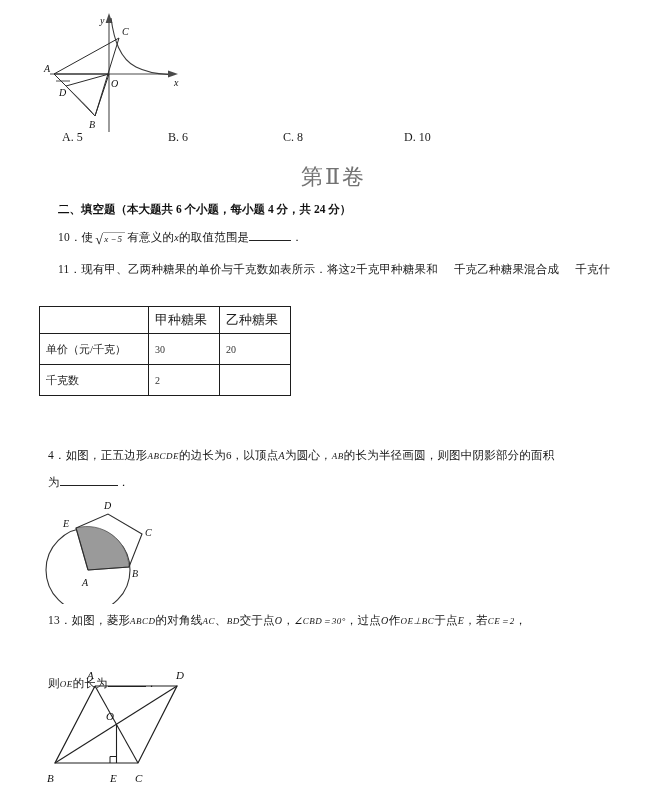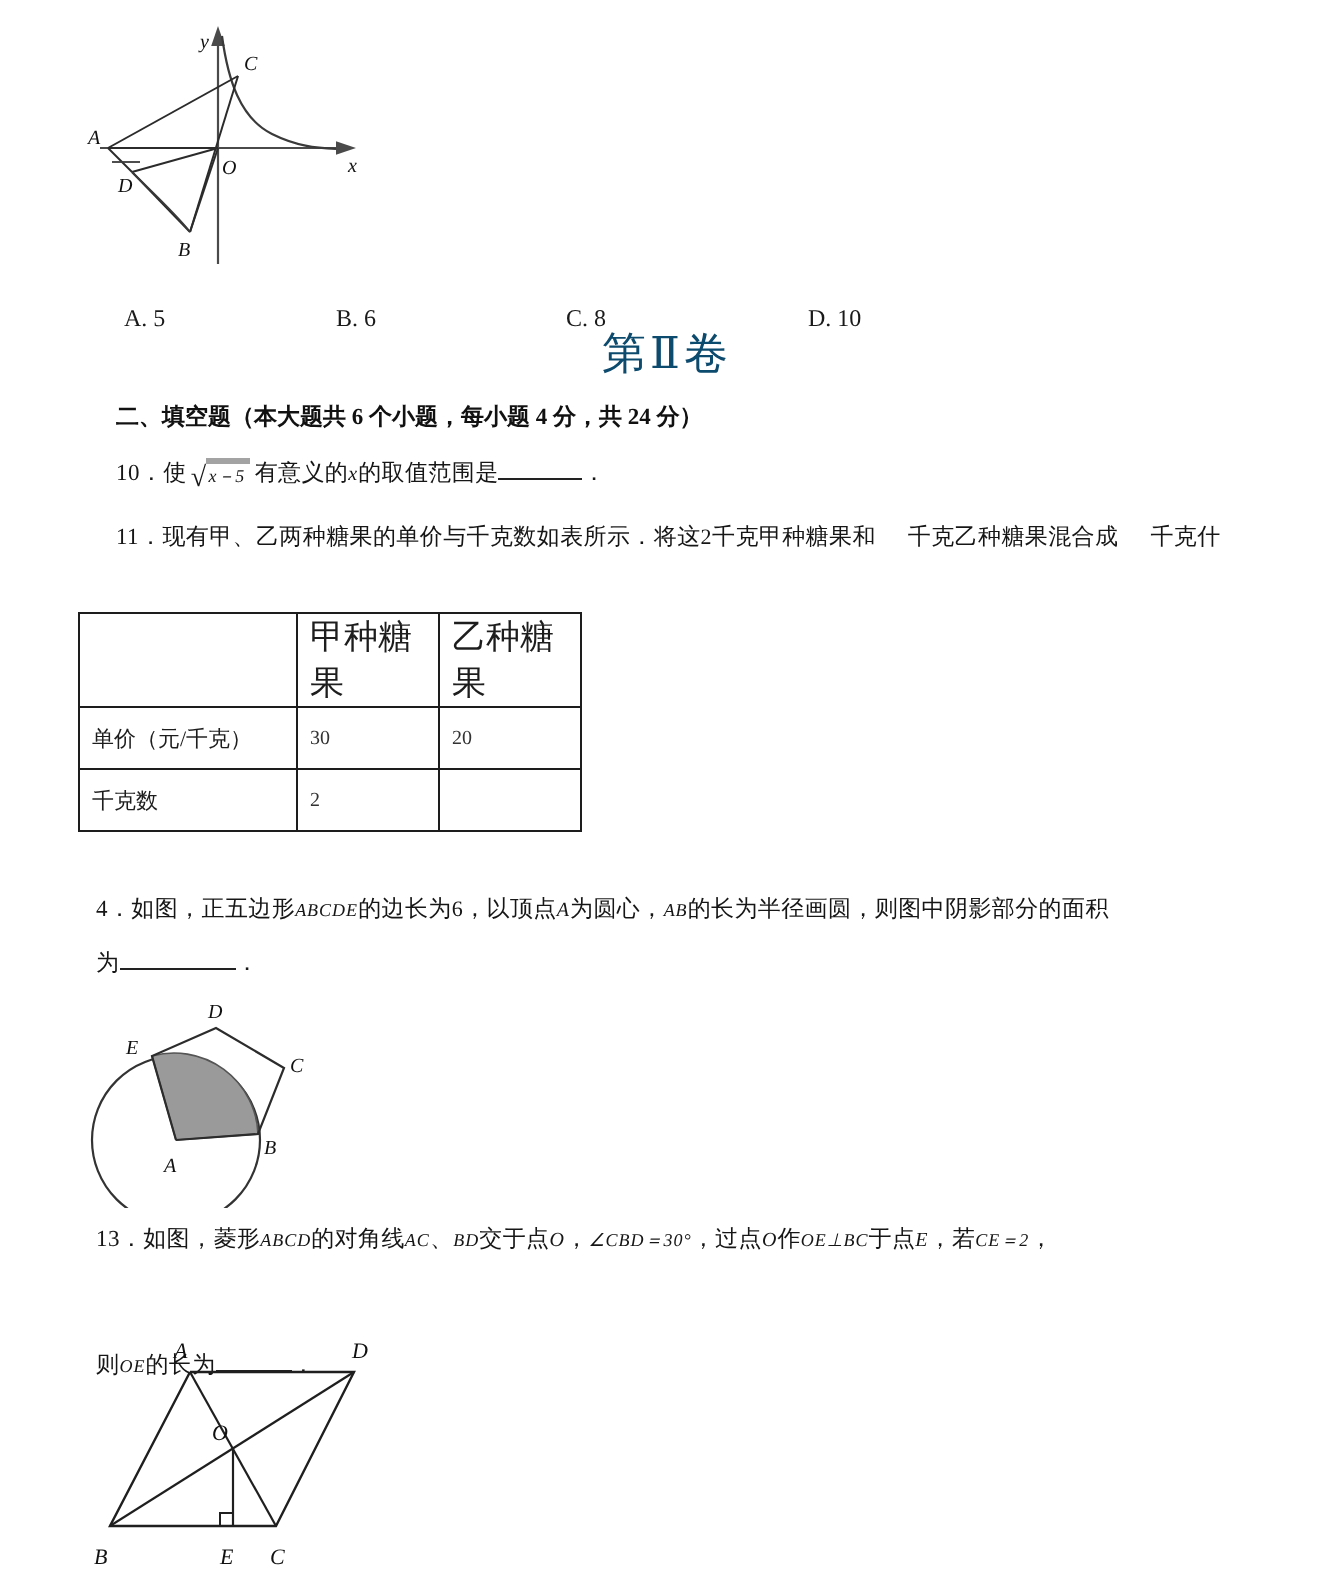--- a/index.html
+++ b/index.html
@@ -33,21 +33,21 @@
     line-height: 20px;
     white-space: nowrap;
     color: #111;
     font-weight: 600;
   }
   .vol-head {
     font-size: 22px;
     line-height: 30px;
     text-align: center;
     width: 100%;
-    color: #0c4a6e;
+    color: #737373;
     letter-spacing: 2px;
   }
   .opt-row {
     font-size: 12px;
     line-height: 18px;
     color: #1a1a1a;
   }
   .opt {
     position: absolute;
     white-space: nowrap;
@@ -71,21 +71,21 @@
   }
   .radical .rad-sign {
     display: inline-block;
     font-size: 14px;
     line-height: 12px;
     position: relative;
     top: 1px;
   }
   .radical .rad-body {
     display: inline-block;
-    border-top: 3px solid #a3a3a3;
+    border-top: 1px solid #a3a3a3;
     padding: 0 3px 0 1px;
     font-style: italic;
     font-size: 9px;
     line-height: 12px;
     position: relative;
     top: -1px;
   }
 
   
   .cand-table {
@@ -93,21 +93,21 @@
     border-collapse: collapse;
     font-size: 11px;
   }
   .cand-table td {
     border: 1px solid #1d1d1d;
     padding: 0 6px;
     vertical-align: middle;
     font-family: "Liberation Serif", "DejaVu Serif", serif;
     color: #1d1d1d;
   }
-  .cand-table td.hdr { font-size: 17px; text-align: left; }
+  .cand-table td.hdr { font-size: 13px; text-align: left; }
   .cand-table td.lbl { font-size: 11px; text-align: left; }
   .cand-table td.val { font-size: 10px; text-align: left; color: #333; }
 
   svg { display: block; }
   .fig { position: absolute; }
 </style>
 </head>
 <body>
 
 <div class="page">
@@ -138,21 +138,21 @@
       <text x="4" y="68" font-family="Liberation Serif, serif" font-style="italic" font-size="10" fill="#111">A</text>
       <text x="82" y="31" font-family="Liberation Serif, serif" font-style="italic" font-size="10" fill="#111">C</text>
       <text x="71" y="83" font-family="Liberation Serif, serif" font-style="italic" font-size="10" fill="#111">O</text>
       <text x="19" y="92" font-family="Liberation Serif, serif" font-style="italic" font-size="10" fill="#111">D</text>
       <text x="49" y="124" font-family="Liberation Serif, serif" font-style="italic" font-size="10" fill="#111">B</text>
       <text x="60" y="20" font-family="Liberation Serif, serif" font-style="italic" font-size="10" fill="#111">y</text>
       <text x="134" y="82" font-family="Liberation Serif, serif" font-style="italic" font-size="10" fill="#111">x</text>
     </svg>
   </div>
 
-  <div class="abs opt-row" style="left:0; top:150px; width:648px; height:18px;">
+  <div class="abs opt-row" style="left:0; top:128px; width:648px; height:18px;">
     <span class="opt" style="left:62px;">A. 5</span>
     <span class="opt" style="left:168px;text-align:right;">B. 6</span>
     <span class="opt" style="left:283px;">C. 8</span>
     <span class="opt" style="left:404px;">D. 10</span>
   </div>
 
   <div class="abs vol-head" style="left:0; top:162px;">第Ⅱ卷</div>
 
   <div class="abs sec-head" style="left:58px; top:199px;">二、填空题（本大题共 6 个小题，每小题 4 分，共 24 分）</div>
 

